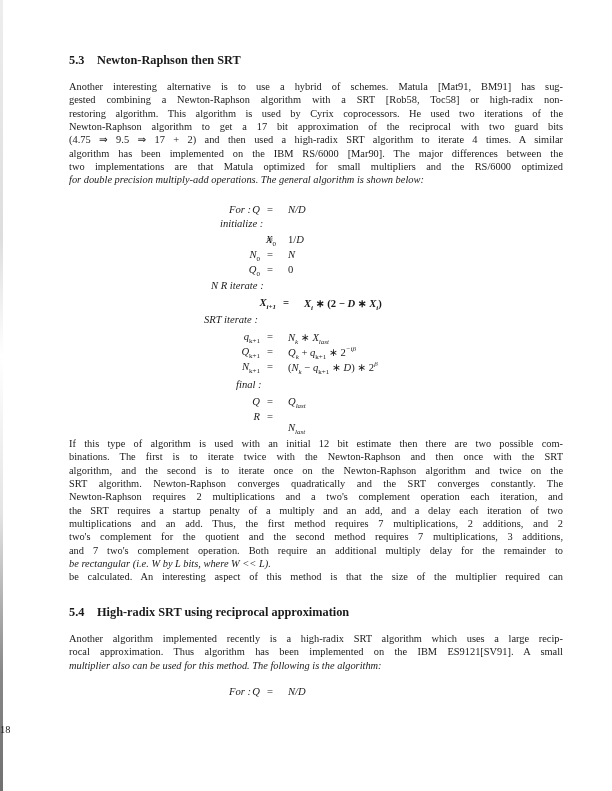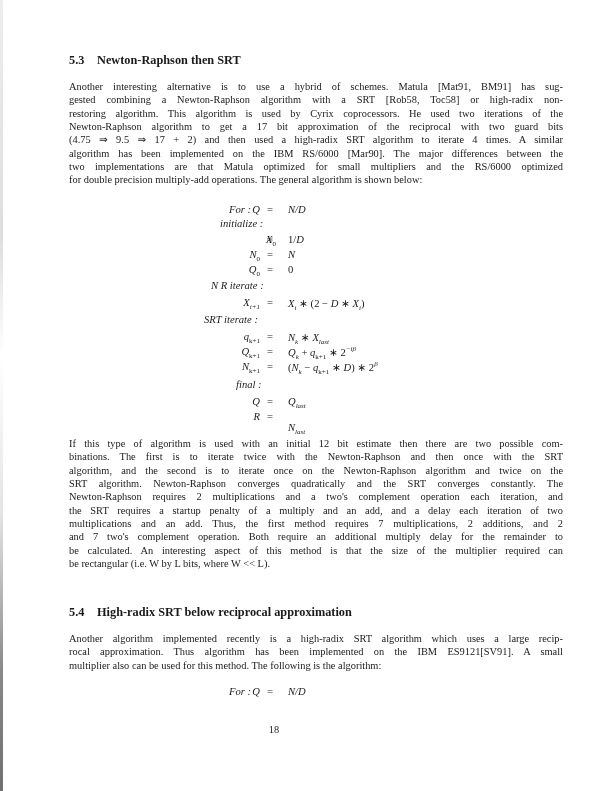--- a/index.html
+++ b/index.html
@@ -21,33 +21,33 @@
     font-family: "Liberation Serif", serif;
   }
   h2 .num { display: inline-block; width: 28px; }
   p.body {
     position: absolute; left: 0; width: 494px; margin: 0;
     font-size: 10.4px; line-height: 13.35px; text-align: justify; text-justify: inter-word;
     font-family: "Liberation Serif", serif;
     hyphens: manual;
   }
   p.body .ln { display: block; text-align: justify; text-align-last: justify; }
-  p.body .ln.last { text-align-last: left; }
+  p.body .ln.last { text-align-last: left; font-style: italic; }
   .math {
     position: absolute; font-family: "Liberation Serif", serif; font-size: 10.6px;
   }
   .eq-row { position: absolute; white-space: nowrap; height: 13px; }
   .lhs { position: absolute; right: 0; text-align: right; font-style: italic; }
   .rel { position: absolute; width: 16px; text-align: center; }
   .rhs { position: absolute; left: 0; font-style: italic; white-space: nowrap; }
   .label { position: absolute; font-style: italic; white-space: nowrap; }
   .upright { font-style: normal; }
   sub, sup { font-size: 7px; line-height: 0; }
   .page-num {
-    position: absolute; left: 0; width: 548px; text-align: center; top: 724px;
+    position: absolute; left: 0; width: 548px; top: 724px;
     font-size: 10.4px; font-family: "Liberation Serif", serif;
   }
 </style>
 </head>
 <body>
 
 <div class="scan-edge"></div>
 
 <div class="page">
 
@@ -86,21 +86,21 @@
       <span class="rel" style="left:193px;">=</span>
       <span class="rhs" style="left:219px;">N</span>
     </div>
     <div class="eq-row" style="top:264px; left:0; width:494px;">
       <span class="lhs" style="right:303px;margin-left:8px;"><span>Q</span><sub class="upright">0</sub></span>
       <span class="rel" style="left:193px;">=</span>
       <span class="rhs upright" style="left:219px;">0</span>
     </div>
 
     <span class="label" style="top:280px; left:142px;">N R iterate :</span>
-    <div class="eq-row" style="top:297px; left:0; width:494px;">
+    <div class="eq-row" style="top:297px; left:16px; width:494px;font-weight:bold;">
       <span class="lhs" style="right:303px;"><span>X</span><sub>i+1</sub></span>
       <span class="rel" style="left:193px;">=</span>
       <span class="rhs" style="left:219px;">X<sub>i</sub> <span class="upright">∗ (2 − </span>D <span class="upright">∗</span> X<sub>i</sub><span class="upright">)</span></span>
     </div>
 
     <span class="label" style="top:314px; left:135px;">SRT iterate :</span>
     <div class="eq-row" style="top:331px; left:0; width:494px;">
       <span class="lhs" style="right:303px;"><span>q</span><sub class="upright">k+1</sub></span>
       <span class="rel" style="left:193px;">=</span>
       <span class="rhs" style="left:219px;">N<sub>k</sub> <span class="upright">∗</span> X<sub>last</sub></span>
@@ -130,27 +130,28 @@
   </div>
 
   <p class="body" style="top:437px;">
     <span class="ln">If this type of algorithm is used with an initial 12 bit estimate then there are two possible com-</span>
     <span class="ln">binations.  The first is to iterate twice with the Newton-Raphson and then once with the SRT</span>
     <span class="ln">algorithm, and the second is to iterate once on the Newton-Raphson algorithm and twice on the</span>
     <span class="ln">SRT algorithm. Newton-Raphson converges quadratically and the SRT converges constantly. The</span>
     <span class="ln">Newton-Raphson requires 2 multiplications and a two's complement operation each iteration, and</span>
     <span class="ln">the SRT requires a startup penalty of a multiply and an add, and a delay each iteration of two</span>
     <span class="ln">multiplications and an add.  Thus, the first method requires 7 multiplications, 2 additions, and 2</span>
+    <span class="ln">two's complement for the quotient and the second method requires 7 multiplications, 3 additions,</span>
     <span class="ln">and 7 two's complement operation. Both require an additional multiply delay for the remainder to</span>
+    <span class="ln last">be rectangular (i.e. W by L bits, where W &lt;&lt; L).</span>
     <span class="ln">be calculated.  An interesting aspect of this method is that the size of the multiplier required can</span>
-    <span class="ln last">be rectangular (i.e. W by L bits, where W &lt;&lt; L).</span>
   </p>
 
   <h2 style="top:605px;">
-    <span class="num">5.4</span><span>High-radix SRT below reciprocal approximation</span>
+    <span class="num">5.4</span><span>High-radix SRT using reciprocal approximation</span>
   </h2>
 
   <p class="body" style="top:632px;">
     <span class="ln">Another algorithm implemented recently is a high-radix SRT algorithm which uses a large recip-</span>
     <span class="ln">rocal approximation. Thus algorithm has been implemented on the IBM ES9121[SV91].  A small</span>
     <span class="ln last">multiplier also can be used for this method. The following is the algorithm:</span>
   </p>
 
   <div class="math" style="left:0; top:0; width:494px; height:791px;">
     <div class="eq-row" style="top:686px; left:0; width:494px;">

